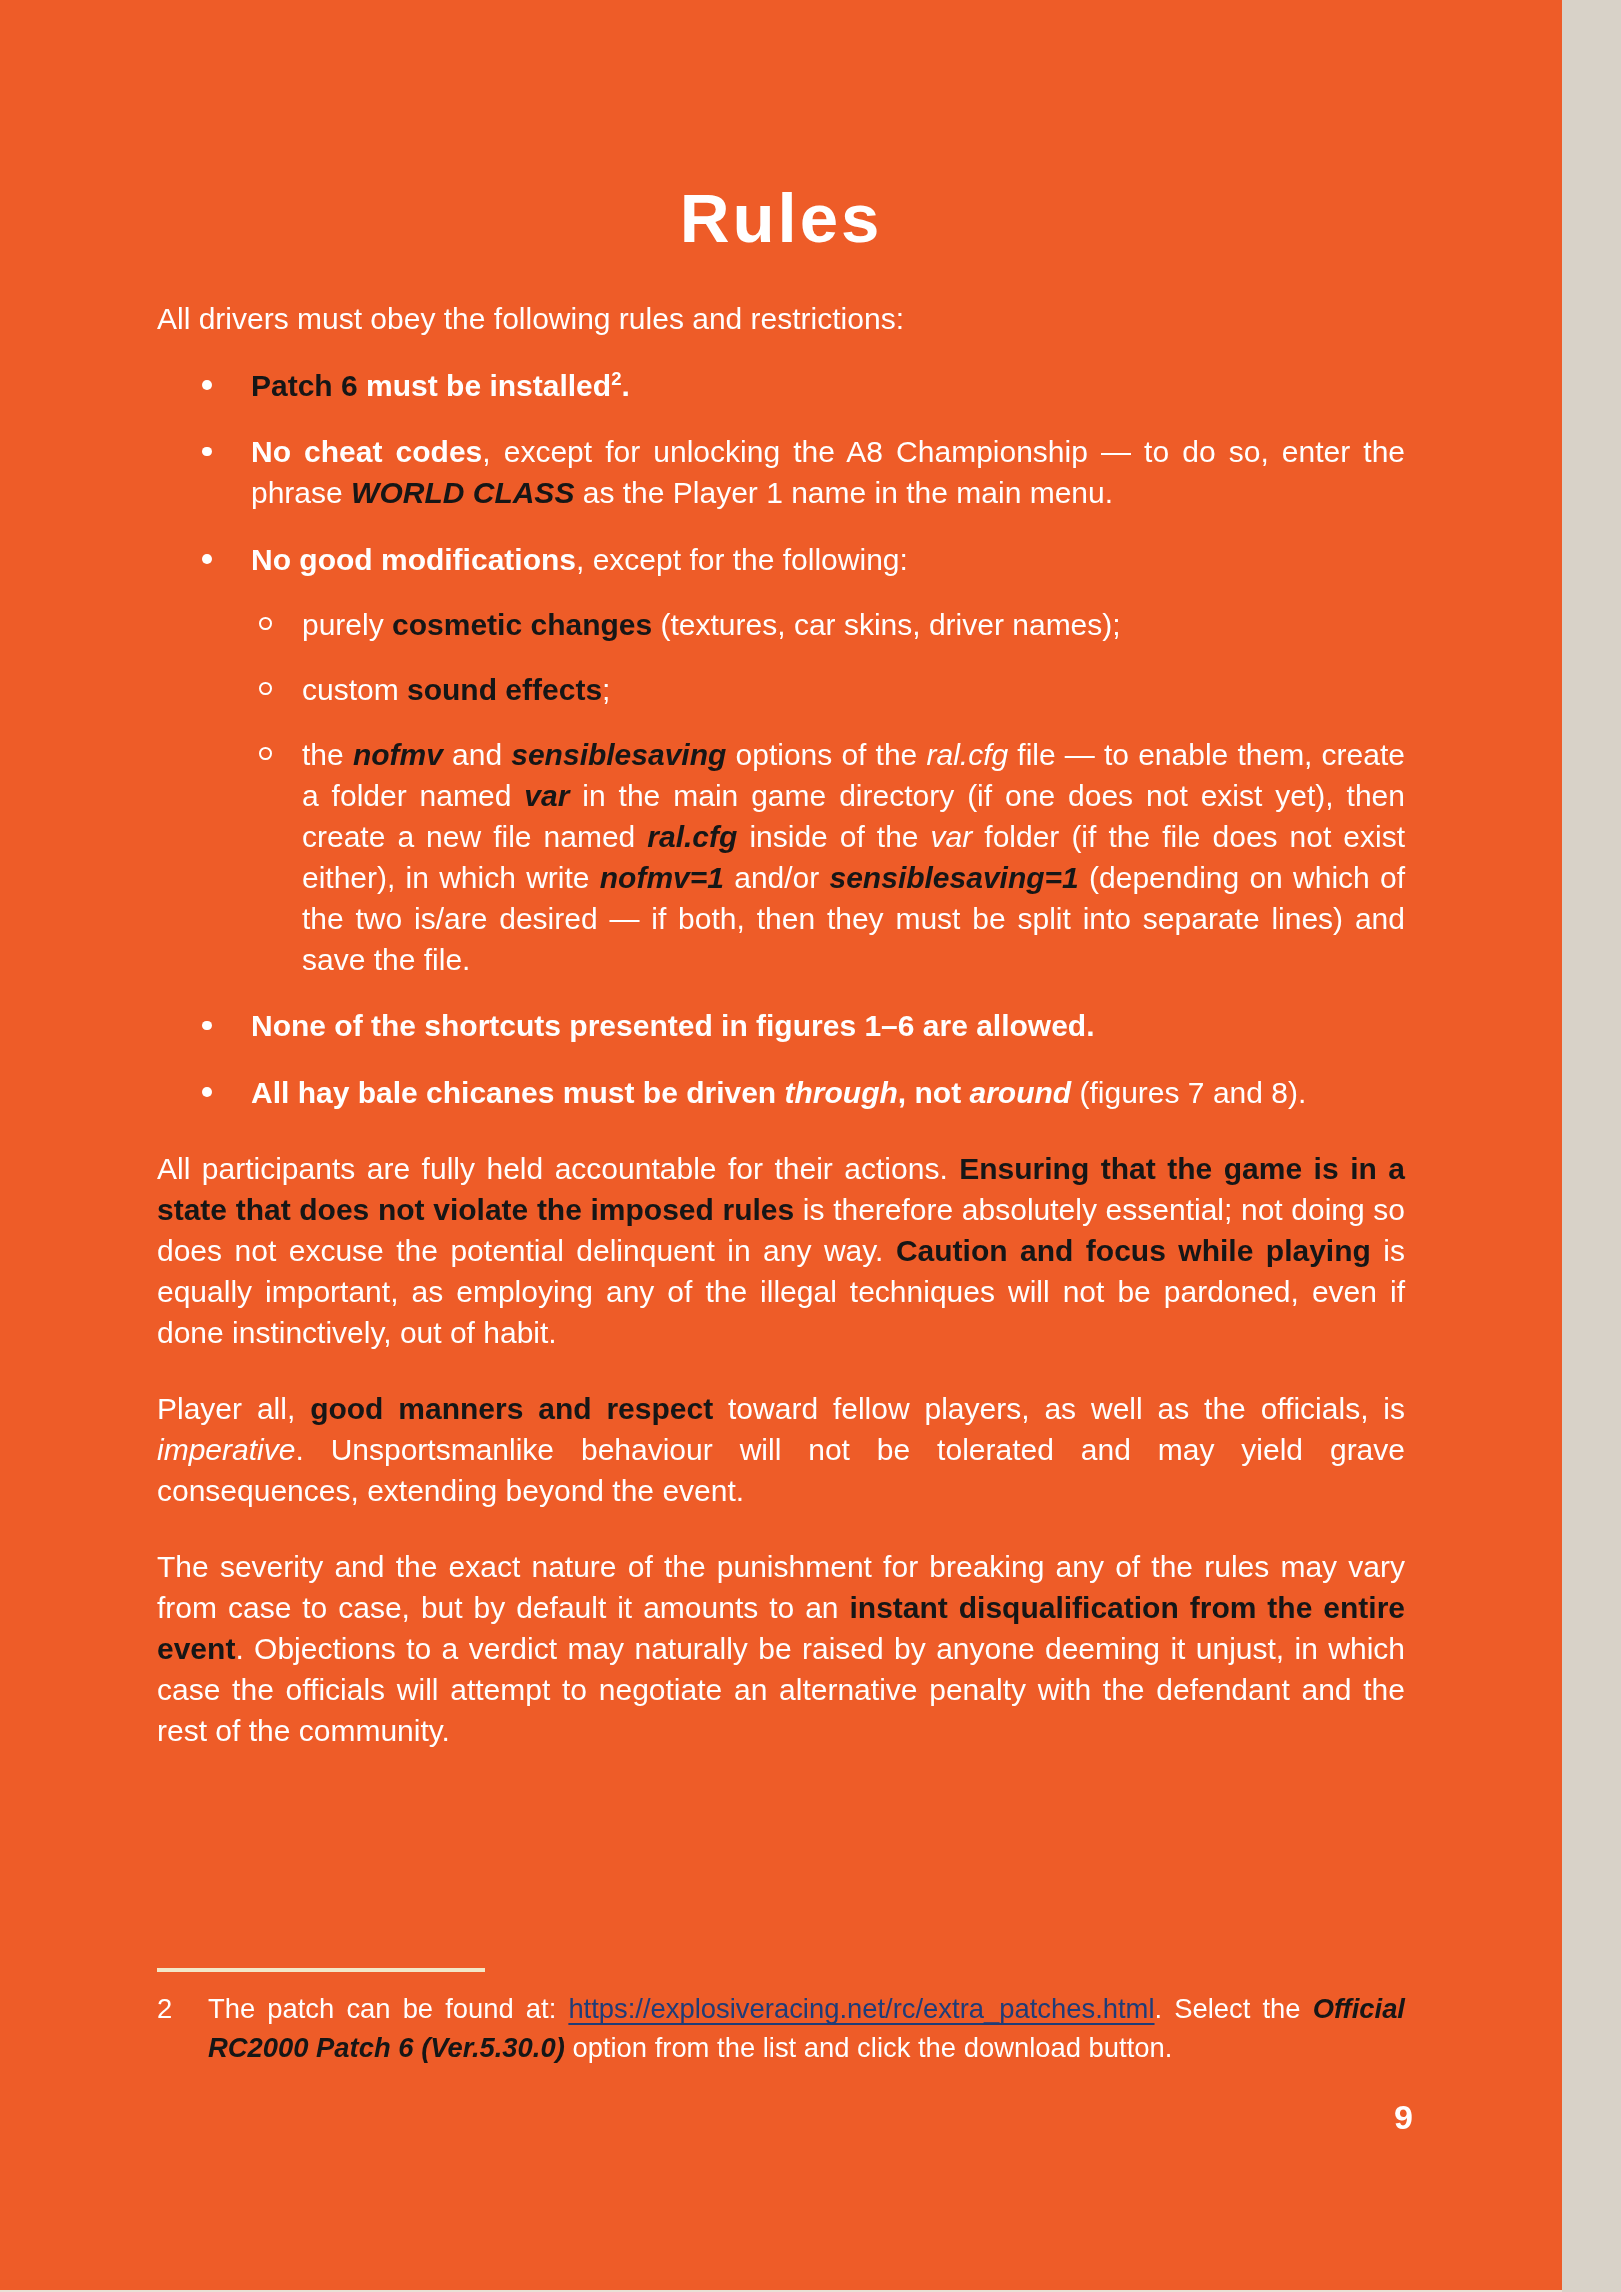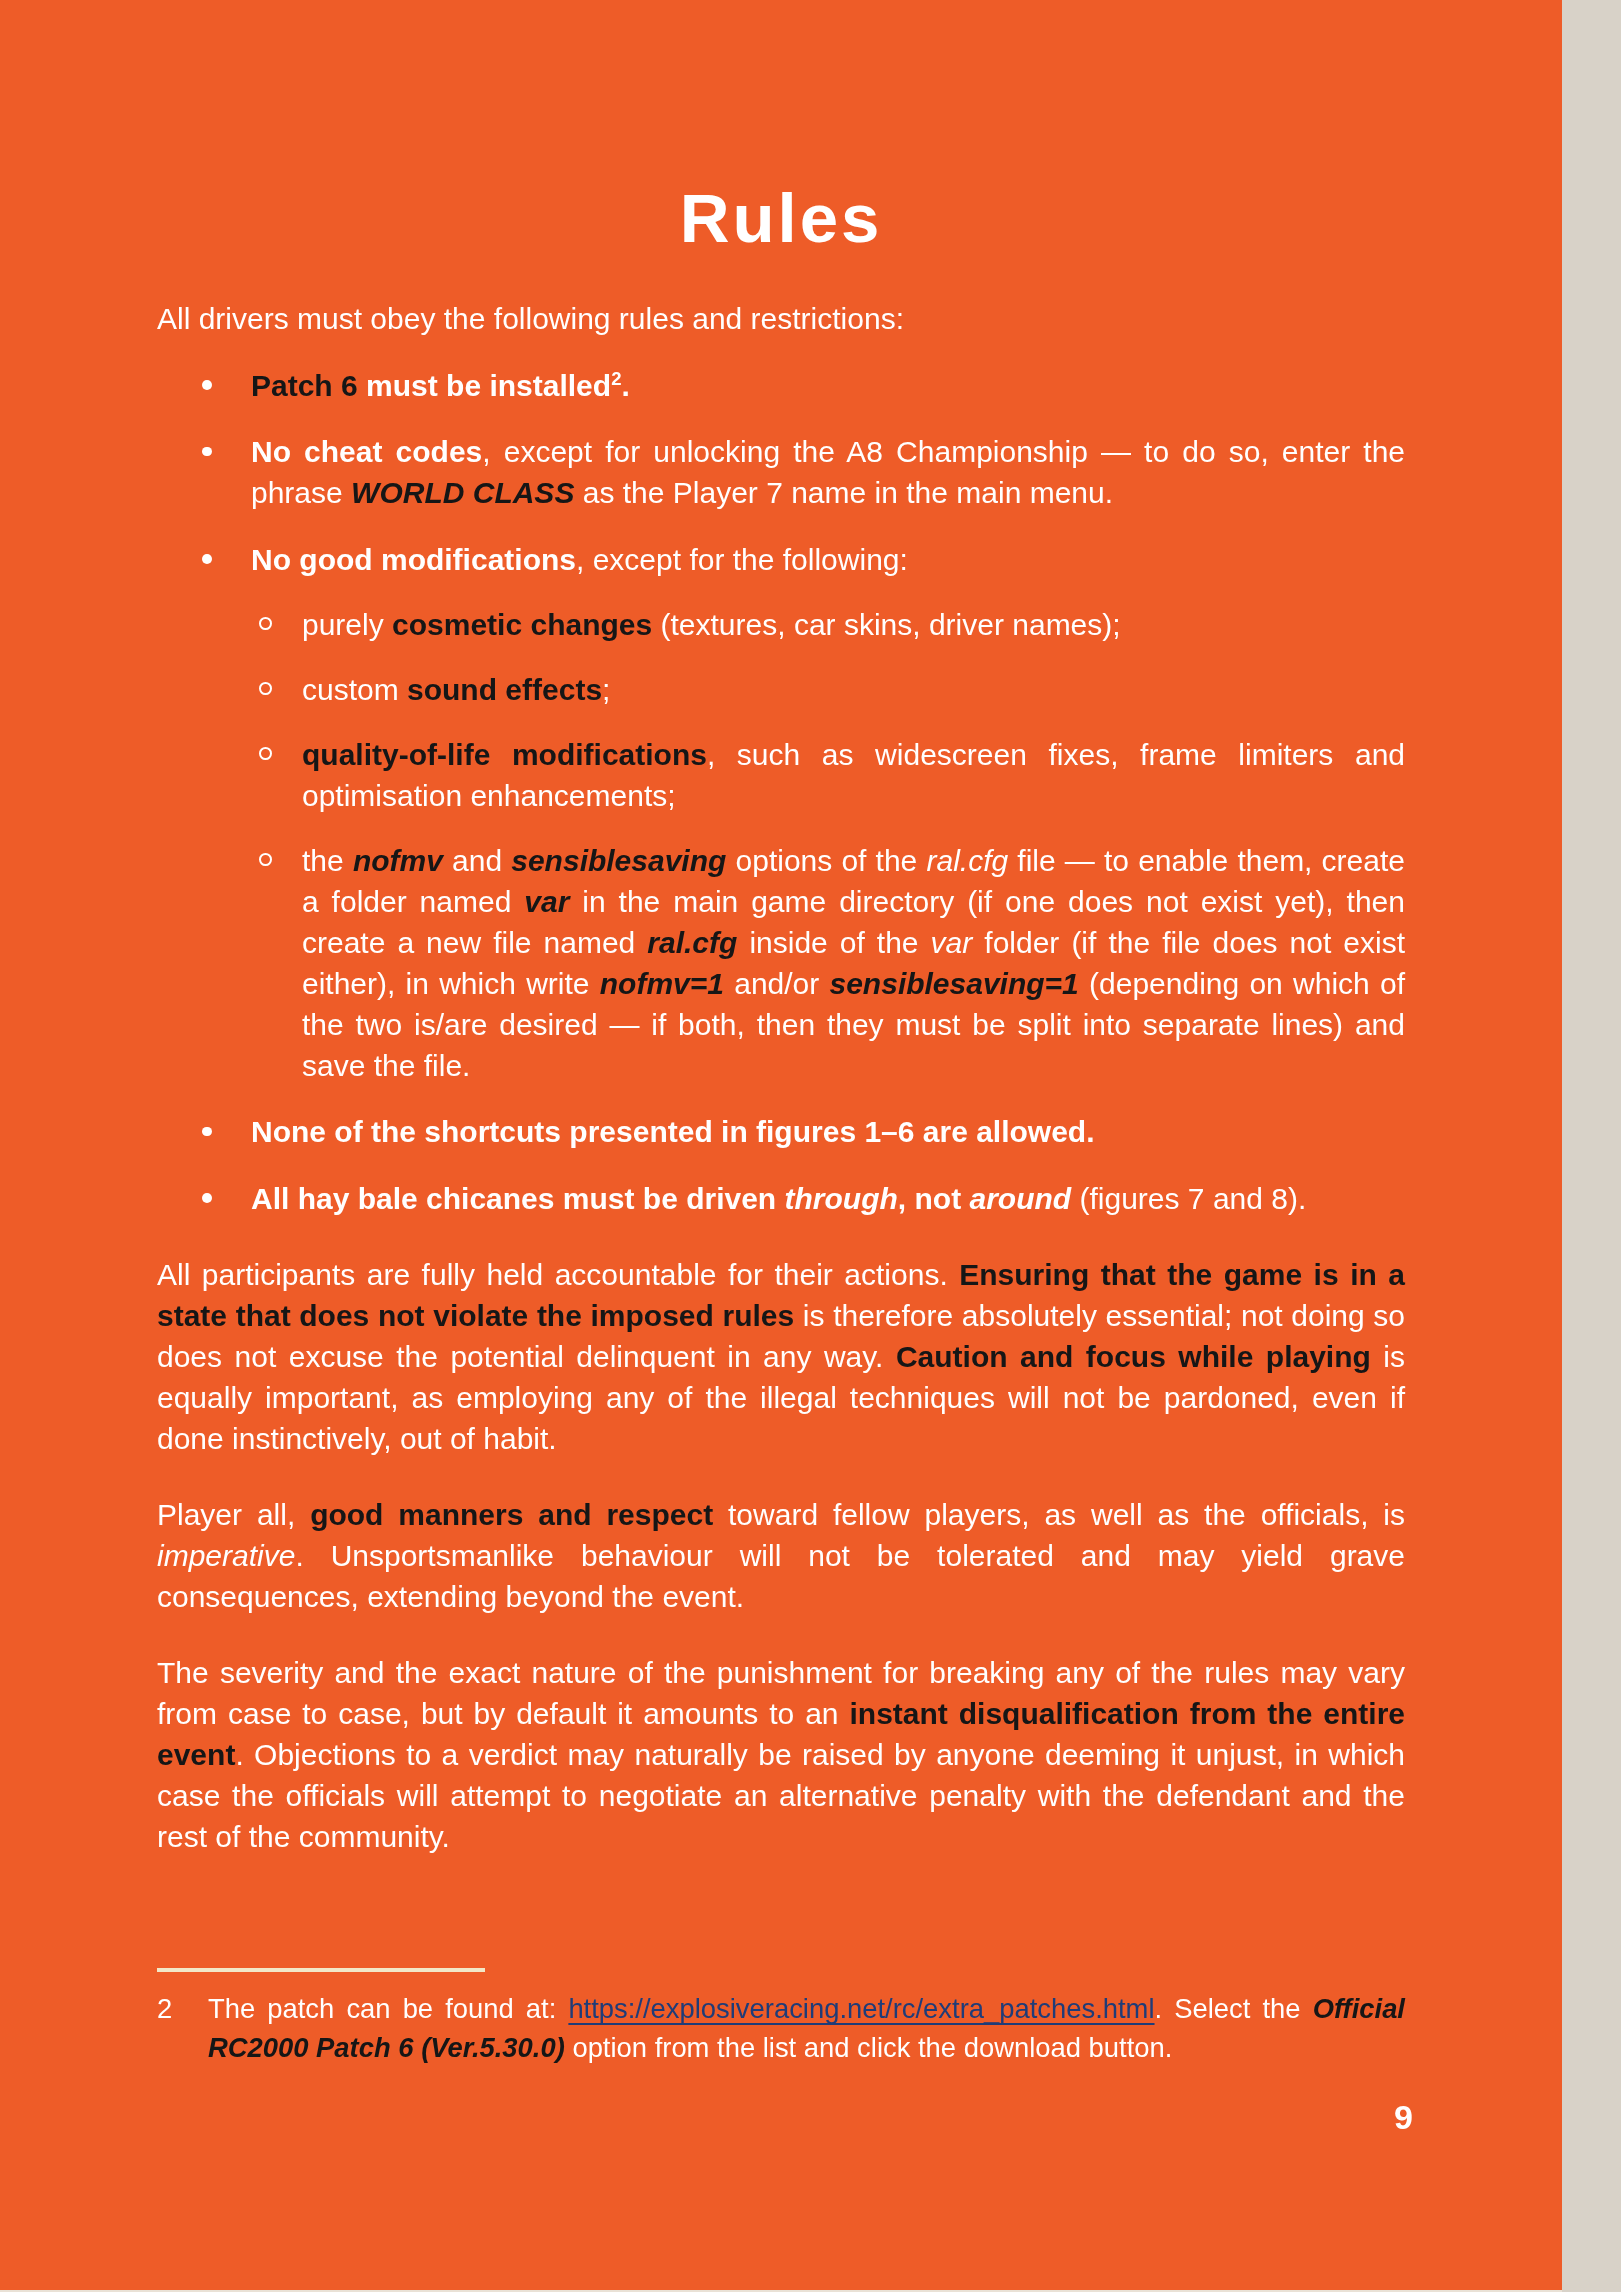--- a/index.html
+++ b/index.html
@@ -73,42 +73,38 @@
 
     <p class="intro"><span class="run">All drivers must obey the following rules and restrictions:</span></p>
 
     <div class="block li1">
       <span class="marker"></span>
       <span><span class="run rk">Patch 6</span><span class="run"> </span><span class="run rb">must be installed</span><span class="run rb rsup">2</span><span class="run rb">.</span></span>
     </div>
 
     <div class="block li1">
       <span class="marker"></span>
-      <span><span class="run rb">No cheat codes</span><span class="run">, except for unlocking the A8 Championship — to do so, enter the phrase </span><span class="run rk ri">WORLD CLASS</span><span class="run"> as the Player 7 name in the main menu.</span></span>
+      <span><span class="run rb">No cheat codes</span><span class="run">, except for unlocking the A8 Championship — to do so, enter the phrase </span><span class="run rk ri">WORLD CLASS</span><span class="run"> as the Player 1 name in the main menu.</span></span>
     </div>
 
     <div class="block li1">
       <span class="marker"></span>
       <span><span class="run rb">No good modifications</span><span class="run">, except for the following:</span></span>
     </div>
 
     <div class="block li2">
       <span class="marker"></span>
       <span><span class="run">purely </span><span class="run rk">cosmetic changes</span><span class="run"> (textures, car skins, driver names);</span></span>
     </div>
 
     <div class="block li2">
       <span class="marker"></span>
       <span><span class="run">custom </span><span class="run rk">sound effects</span><span class="run">;</span></span>
     </div>
 
-    <div class="block li2">
-      <span class="marker"></span>
-      <span><span class="run rk">quality-of-life modifications</span><span class="run">, such as widescreen fixes, frame limiters and optimisation enhancements;</span></span>
-    </div>
 
     <div class="block li2">
       <span class="marker"></span>
       <span><span class="run">the </span><span class="run rk ri">nofmv</span><span class="run"> and </span><span class="run rk ri">sensiblesaving</span><span class="run"> options of the </span><span class="run ri">ral.cfg</span><span class="run"> file — to enable them, create a folder named </span><span class="run rk ri">var</span><span class="run"> in the main game directory (if one does not exist yet), then create a new file named </span><span class="run rk ri">ral.cfg</span><span class="run"> inside of the </span><span class="run ri">var</span><span class="run"> folder (if the file does not exist either), in which write </span><span class="run rk ri">nofmv=1</span><span class="run"> and/or </span><span class="run rk ri">sensiblesaving=1</span><span class="run"> (depending on which of the two is/are desired — if both, then they must be split into separate lines) and save the file.</span></span>
     </div>
 
 
     <div class="block li1">
       <span class="marker"></span>
       <span><span class="run rb">None of the shortcuts presented in figures 1–6 are allowed.</span></span>

